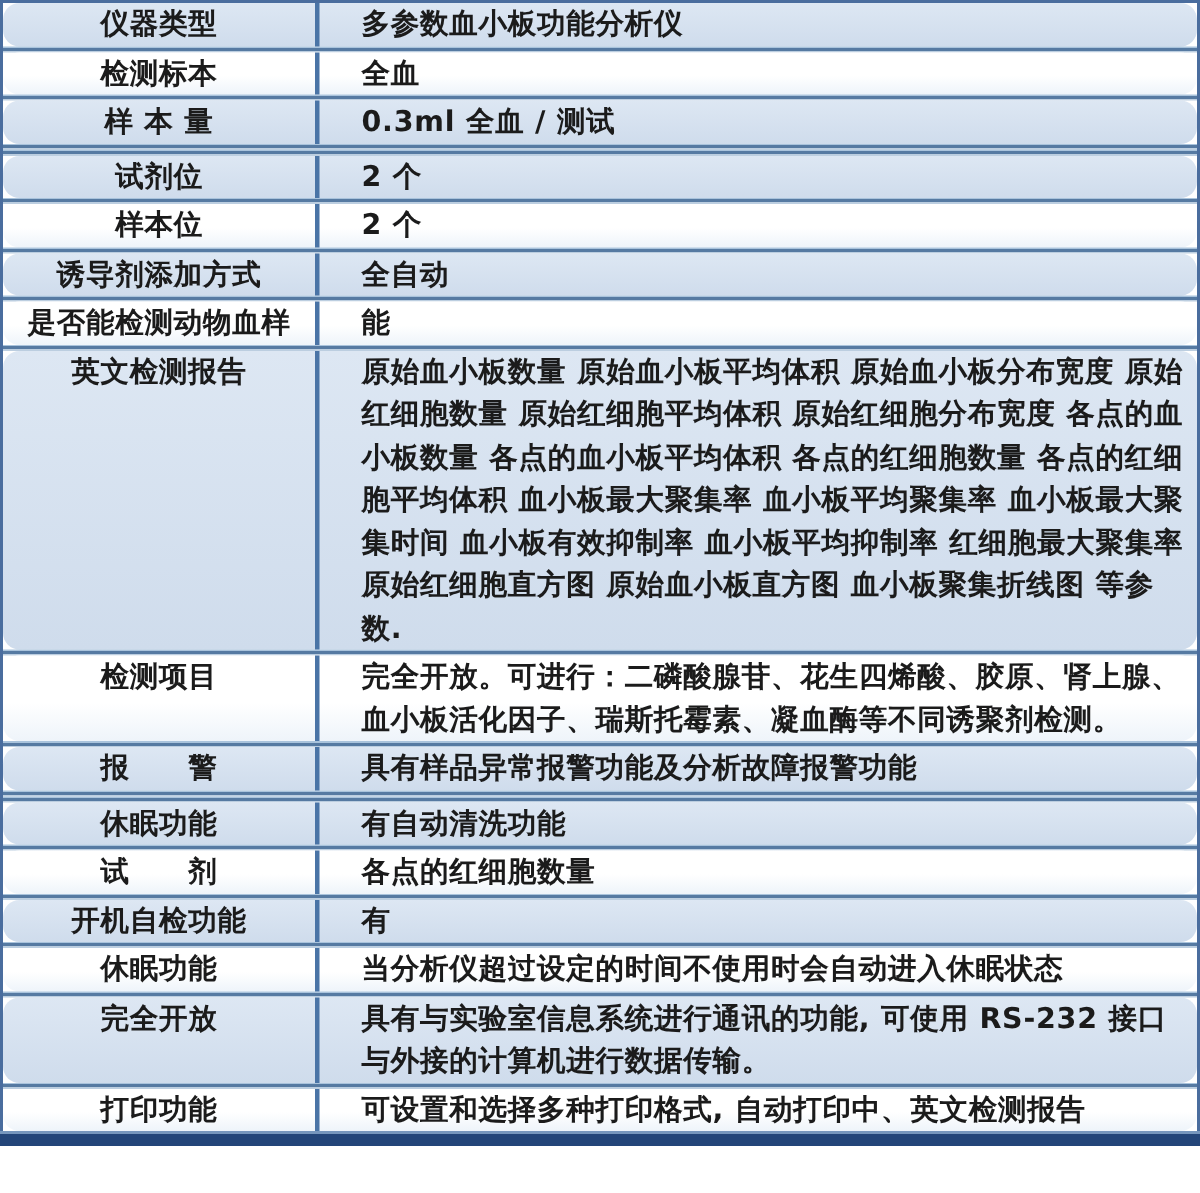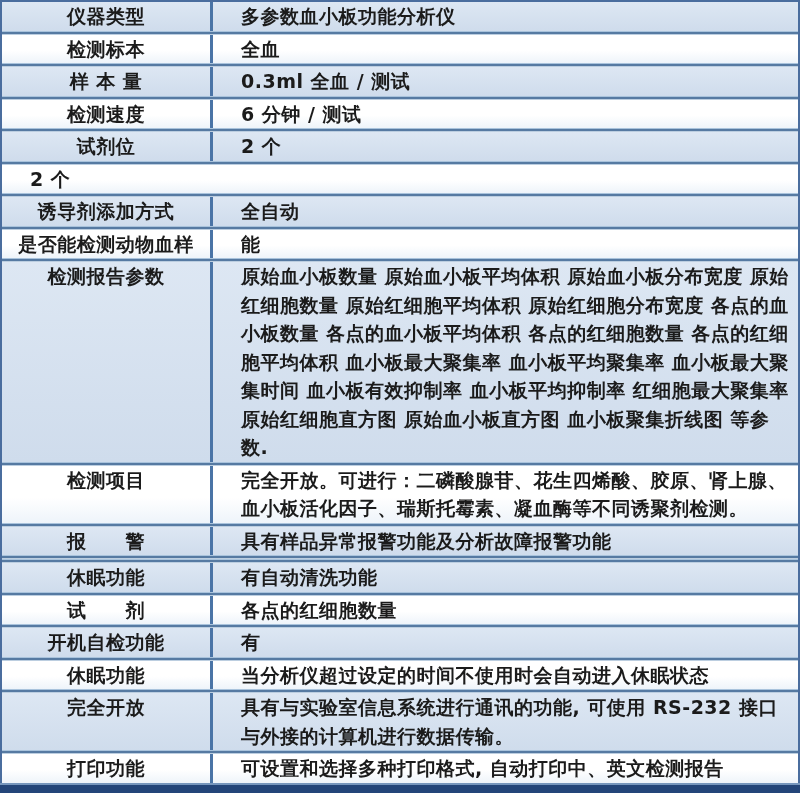--- a/index.html
+++ b/index.html
@@ -16,20 +16,21 @@
     background: #ffffff;
   }
   .row {
     display: flex;
     align-items: stretch;
     font-size: 19px;
     font-weight: bold;
     color: #1b1b1b;
     line-height: 28.5px;
     letter-spacing: 0.5px;
+    border-radius: 11px;
   }
   .row.blue  { background: linear-gradient(180deg, #dde7f3 0%, #cfdcec 100%); }
   .row.white { background: linear-gradient(180deg, #ffffff 55%, #eef4fa 100%); }
   .label-cell {
     box-sizing: border-box;
     width: 211px;
     flex: 0 0 211px;
     text-align: center;
     padding: 0 4px;
     border-right: 3px solid #4a74a6;
@@ -66,46 +67,43 @@
     <div class="row white">
       <div class="label-cell">检测标本</div>
       <div class="value-cell">全血</div>
     </div>
     <div class="divider"></div>
     <div class="row blue">
       <div class="label-cell">样 本 量</div>
       <div class="value-cell">0.3ml 全血 / 测试</div>
     </div>
     <div class="divider"></div>
-    <div class="row white">
-      <div class="label-cell">检测速度</div>
-      <div class="value-cell">6 分钟 / 测试</div>
-    </div>
     <div class="divider"></div>
     <div class="row blue">
       <div class="label-cell">试剂位</div>
       <div class="value-cell">2 个</div>
     </div>
     <div class="divider"></div>
     <div class="row white">
+      <div class="label-cell">样本位</div>
       <div class="value-cell">2 个</div>
     </div>
     <div class="divider"></div>
     <div class="row blue">
       <div class="label-cell">诱导剂添加方式</div>
       <div class="value-cell">全自动</div>
     </div>
     <div class="divider"></div>
     <div class="row white">
       <div class="label-cell">是否能检测动物血样</div>
       <div class="value-cell">能</div>
     </div>
     <div class="divider"></div>
     <div class="row blue">
-      <div class="label-cell">检测报告参数</div>
+      <div class="label-cell">英文检测报告</div>
       <div class="value-cell">原始血小板数量 原始血小板平均体积 原始血小板分布宽度 原始红细胞数量 原始红细胞平均体积 原始红细胞分布宽度 各点的血小板数量 各点的血小板平均体积 各点的红细胞数量 各点的红细胞平均体积 血小板最大聚集率 血小板平均聚集率 血小板最大聚集时间 血小板有效抑制率 血小板平均抑制率 红细胞最大聚集率 原始红细胞直方图 原始血小板直方图 血小板聚集折线图 等参数.</div>
     </div>
     <div class="divider"></div>
     <div class="row white">
       <div class="label-cell">检测项目</div>
       <div class="value-cell">完全开放。可进行：二磷酸腺苷、花生四烯酸、胶原、肾上腺、血小板活化因子、瑞斯托霉素、凝血酶等不同诱聚剂检测。</div>
     </div>
     <div class="divider"></div>
     <div class="row blue">
       <div class="label-cell">报　　警</div>

